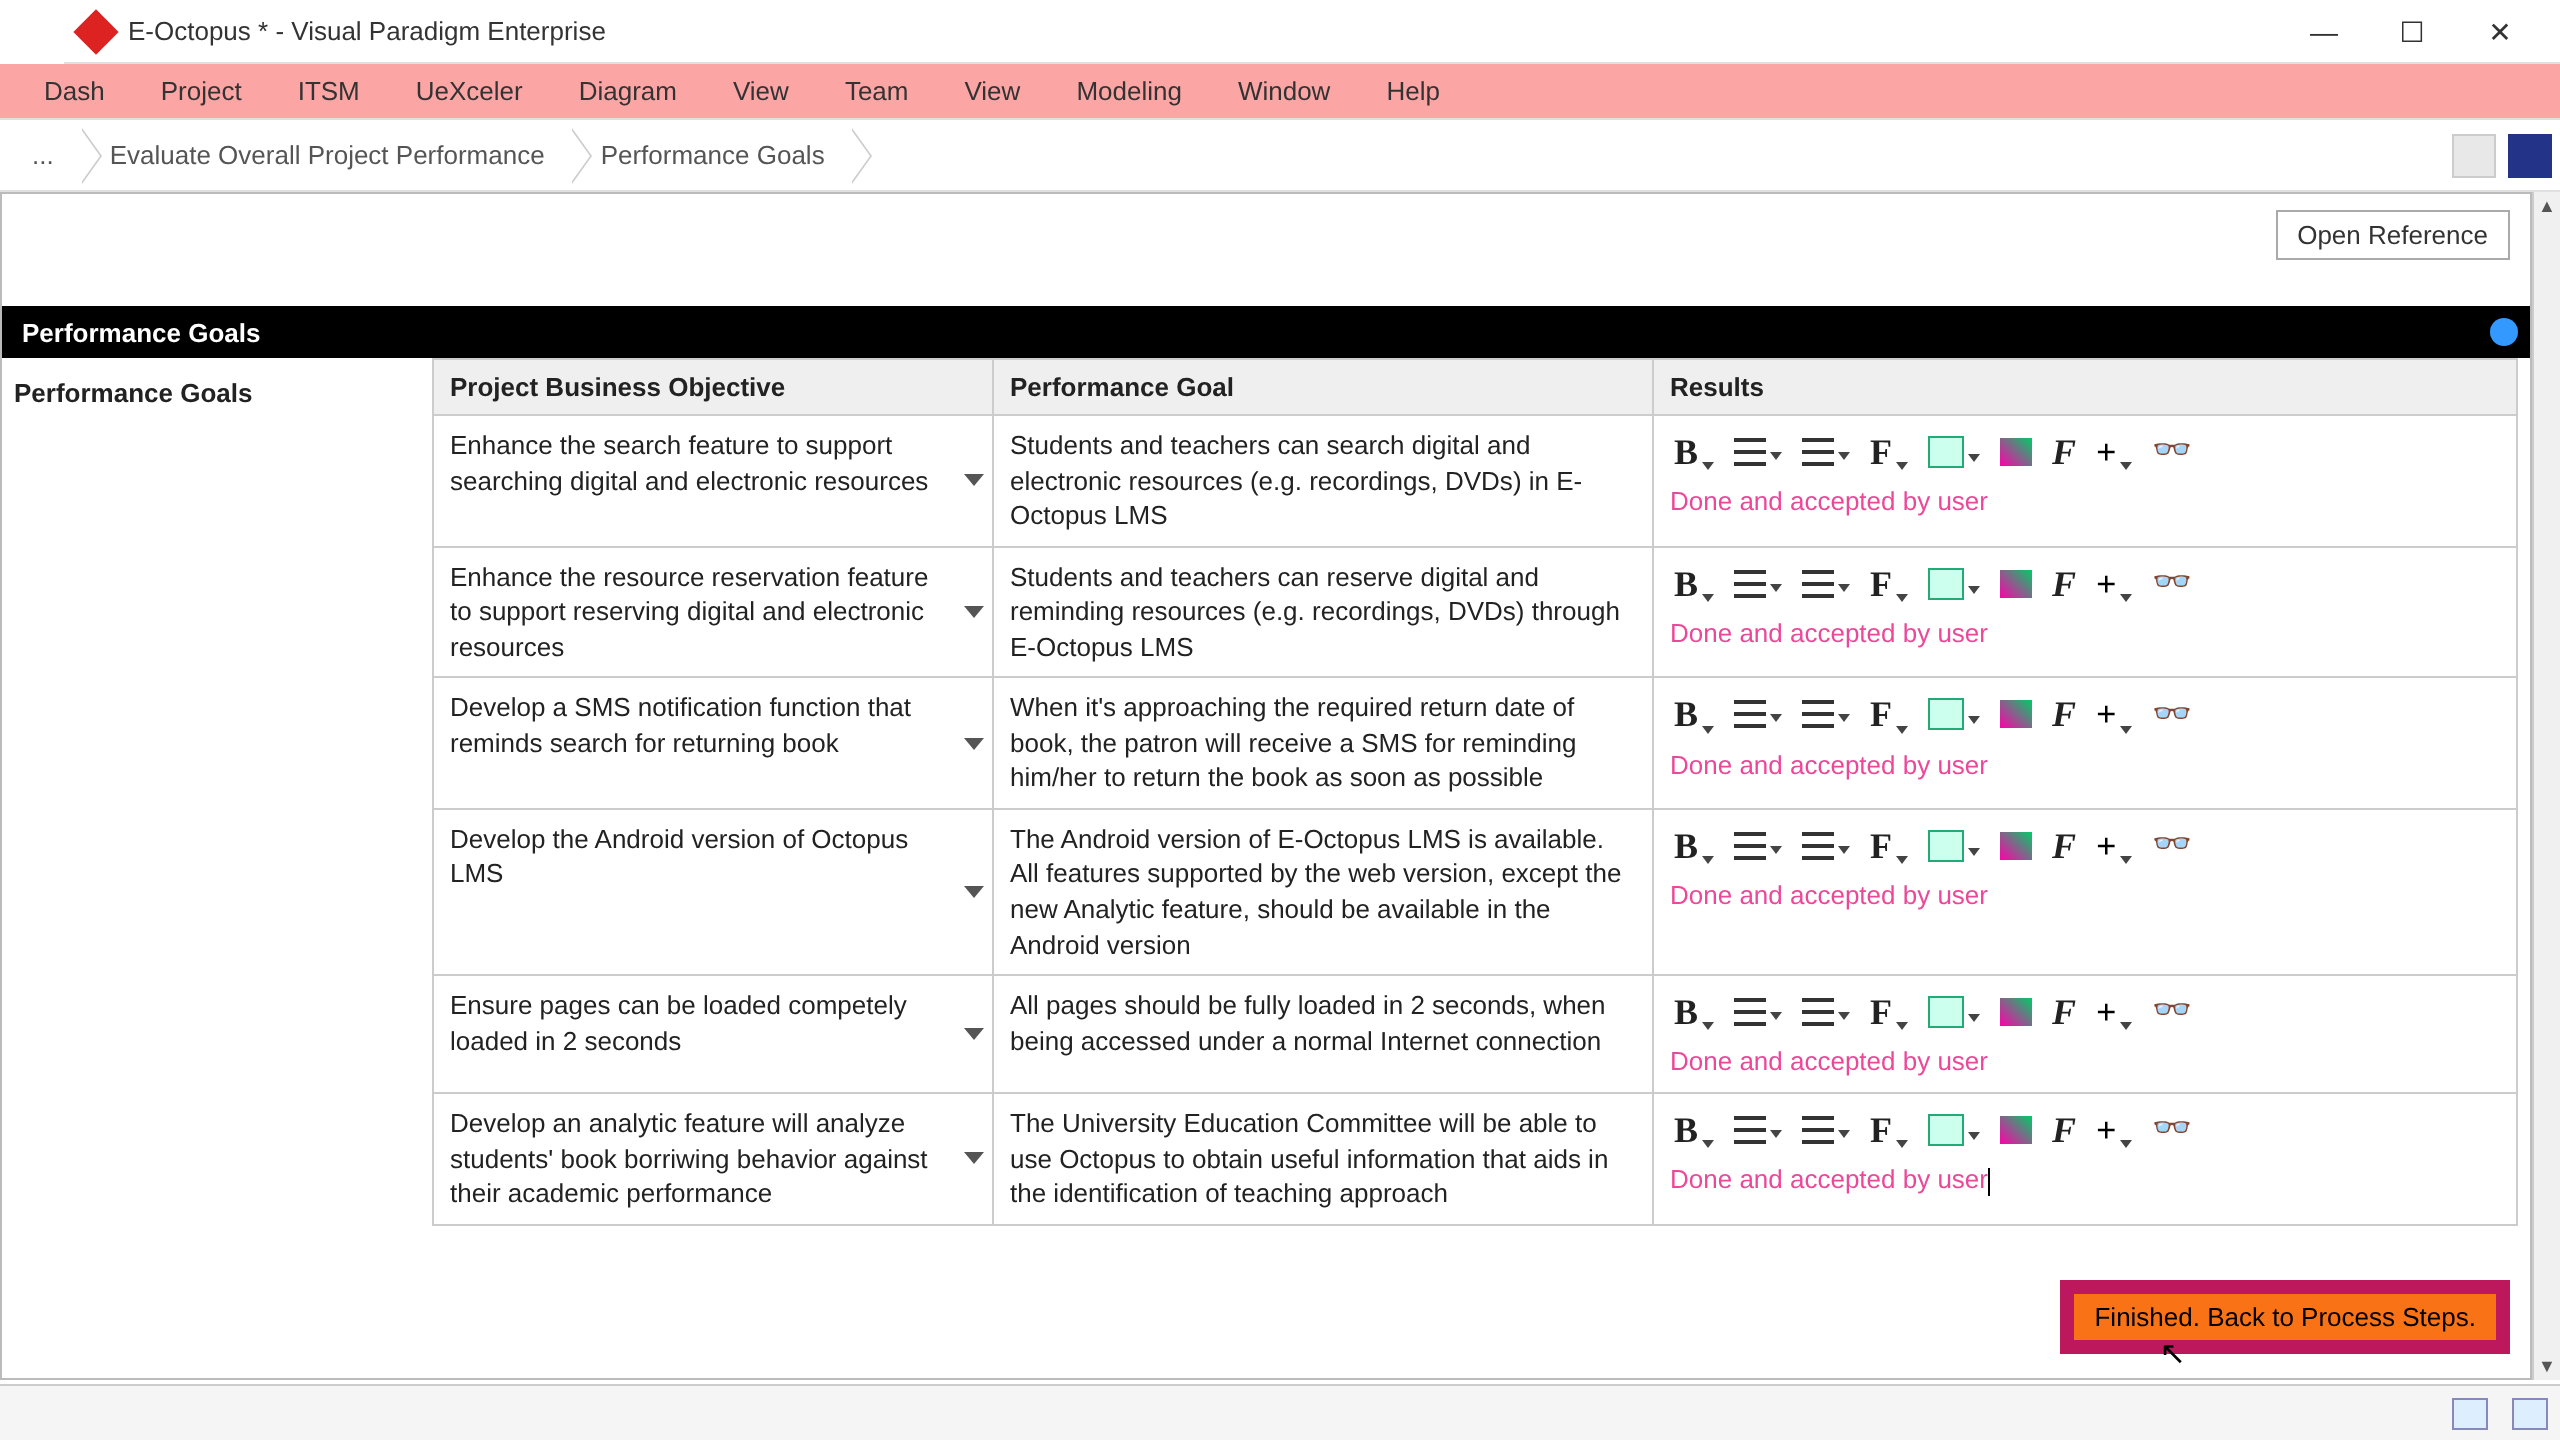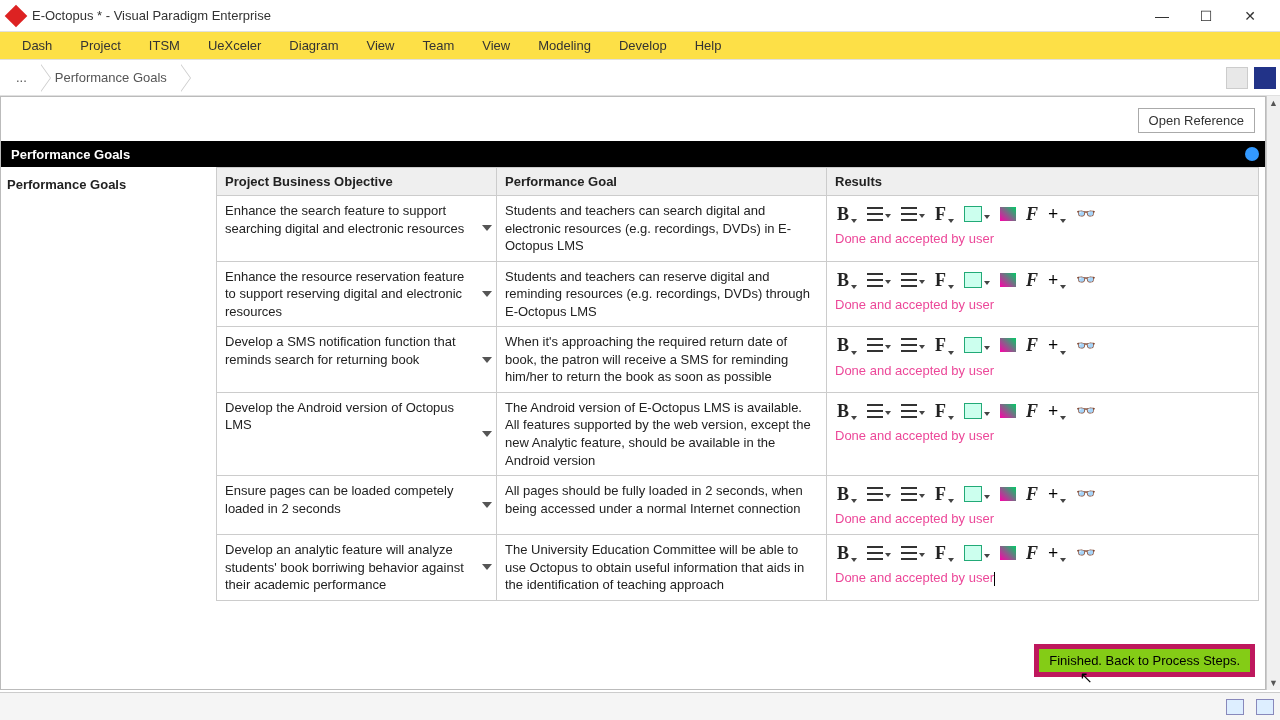--- a/index.html
+++ b/index.html
@@ -1,34 +1,34 @@
 <!DOCTYPE html>
 <html><head>
 <meta charset="utf-8">
 <style>
 * { box-sizing: border-box; margin: 0; padding: 0; }
 body { font-family: "Segoe UI", Tahoma, sans-serif; font-size: 13px; background: #fff; width: 1280px; height: 720px; overflow: hidden; position: relative; }
 
-.titlebar { height: 32px; background: #fff; display: flex; align-items: center; padding: 0 8px; border-bottom: 1px solid #e0e0e0; }
+.titlebar { height: 32px; background: #fff; display: flex; align-items: center; padding: 0 8px; border-bottom: 1px solid #e0e0e0; margin-left: 32px; }
 .titlebar .app-icon { width: 16px; height: 16px; background: #d22; transform: rotate(45deg); margin-right: 8px; }
 .titlebar .title-text { flex: 1; color: #333; }
 .titlebar .win-btn { width: 44px; height: 28px; display: flex; align-items: center; justify-content: center; color: #333; font-size: 14px; }
 
-.menubar { height: 28px; background: #fde047; display: flex; align-items: center; padding: 0 8px; border-bottom: 1px solid #e0e0e0; }
+.menubar { height: 28px; background: #fca5a5; display: flex; align-items: center; padding: 0 8px; border-bottom: 1px solid #e0e0e0; }
 .menubar .menu-item { padding: 4px 14px; color: #333; cursor: default; }
 
 .breadcrumb-bar { height: 36px; background: #fff; display: flex; align-items: center; border-bottom: 1px solid #e0e0e0; padding: 0 4px; }
 .bc-item { position: relative; padding: 6px 16px 6px 12px; color: #555; cursor: default; }
 .bc-item::after { content: ""; position: absolute; right: -8px; top: 0; width: 0; height: 0; border-top: 14px solid transparent; border-bottom: 14px solid transparent; border-left: 10px solid #ccc; z-index: 2; }
 .bc-item::before { content: ""; position: absolute; right: -7px; top: 0; width: 0; height: 0; border-top: 14px solid transparent; border-bottom: 14px solid transparent; border-left: 10px solid #fff; z-index: 3; }
 .bc-spacer { flex: 1; }
 .bc-icon { width: 22px; height: 22px; margin-left: 6px; border: 1px solid #ccc; background: #e8e8e8; }
 
 .content-outer { position: absolute; top: 96px; left: 0; right: 14px; bottom: 30px; border: 1px solid #bbb; background: #fff; overflow: hidden; }
-.toolbar-row { height: 44px; display: flex; align-items: flex-end; justify-content: flex-end; padding: 8px 10px; }
+.toolbar-row { height: 56px; display: flex; align-items: flex-start; justify-content: flex-end; padding: 8px 10px; }
 .open-ref-btn { border: 1px solid #aaa; background: #fff; padding: 4px 10px; color: #333; cursor: default; }
 
 .section-black { background: #000; color: #fff; height: 26px; display: flex; align-items: center; padding: 0 10px; font-weight: bold; position: relative; }
 .section-black .collapse-dot { position: absolute; right: 6px; top: 6px; width: 14px; height: 14px; background: #39f; border-radius: 50%; }
 
 .grid-wrap { position: relative; }
 .side-label { position: absolute; left: 6px; top: 10px; font-weight: bold; color: #222; }
 
 .table-container { margin-left: 215px; margin-right: 6px; }
 table { border-collapse: collapse; width: 100%; table-layout: fixed; }
@@ -47,21 +47,21 @@
 .tb-bino { font-size: 16px; color: #333; }
 .tb-italic { font-style: italic; font-family: Georgia, serif; font-size: 18px; font-weight: bold; }
 .tb-lines { width: 16px; height: 14px; display: flex; flex-direction: column; justify-content: space-between; }
 .tb-lines span { display: block; height: 2px; background: #333; }
 
 .underline-red { text-decoration-color: #d33; text-decoration-style: wavy; }
 
 .result-text { color: #ec4899; }
 .text-cursor { display: inline-block; width: 1px; height: 14px; background: #000; vertical-align: middle; }
 
-.finish-btn { position: absolute; right: 10px; bottom: 12px; border: 5px solid #be185d; background: #84cc16; padding: 4px 10px; cursor: default; }
+.finish-btn { position: absolute; right: 10px; bottom: 12px; border: 7px solid #be185d; background: #f97316; padding: 4px 10px; cursor: default; }
 .cursor-arrow { position: absolute; right: 172px; bottom: 2px; font-size: 16px; pointer-events: none; }
 
 .vscroll { position: absolute; right: 0; top: 96px; bottom: 30px; width: 14px; background: #f0f0f0; border-left: 1px solid #ccc; }
 .vscroll .up-arr, .vscroll .down-arr { height: 14px; display: flex; align-items: center; justify-content: center; font-size: 9px; color: #555; }
 
 .statusbar { position: absolute; bottom: 0; left: 0; right: 0; height: 28px; background: #f5f5f5; border-top: 1px solid #ccc; display: flex; align-items: center; justify-content: flex-end; padding: 0 6px; gap: 12px; }
 .status-icon { width: 18px; height: 16px; border: 1px solid #88b; background: #def; }
 
 col.c1 { width: 280px; }
 col.c2 { width: 330px; }
@@ -81,27 +81,28 @@
 <div class="menubar" id="menubar">
     <div class="menu-item">Dash</div>
     <div class="menu-item">Project</div>
     <div class="menu-item">ITSM</div>
     <div class="menu-item">UeXceler</div>
     <div class="menu-item">Diagram</div>
     <div class="menu-item">View</div>
     <div class="menu-item">Team</div>
     <div class="menu-item">View</div>
     <div class="menu-item">Modeling</div>
-    <div class="menu-item">Develop</div>
+    <div class="menu-item">Window</div>
     <div class="menu-item">Help</div>
   </div>
 
 <div class="breadcrumb-bar">
   <div id="bc-items" style="display:flex;align-items:center;">
       <div class="bc-item">...</div>
+      <div class="bc-item">Evaluate Overall Project Performance</div>
       <div class="bc-item">Performance Goals</div>
     </div>
   <div class="bc-spacer"></div>
   <div class="bc-icon"></div>
   <div class="bc-icon" style="background:#238;border-color:#238;"></div>
 </div>
 
 <div class="content-outer">
   <div class="toolbar-row">
     <div class="open-ref-btn">Open Reference</div>

